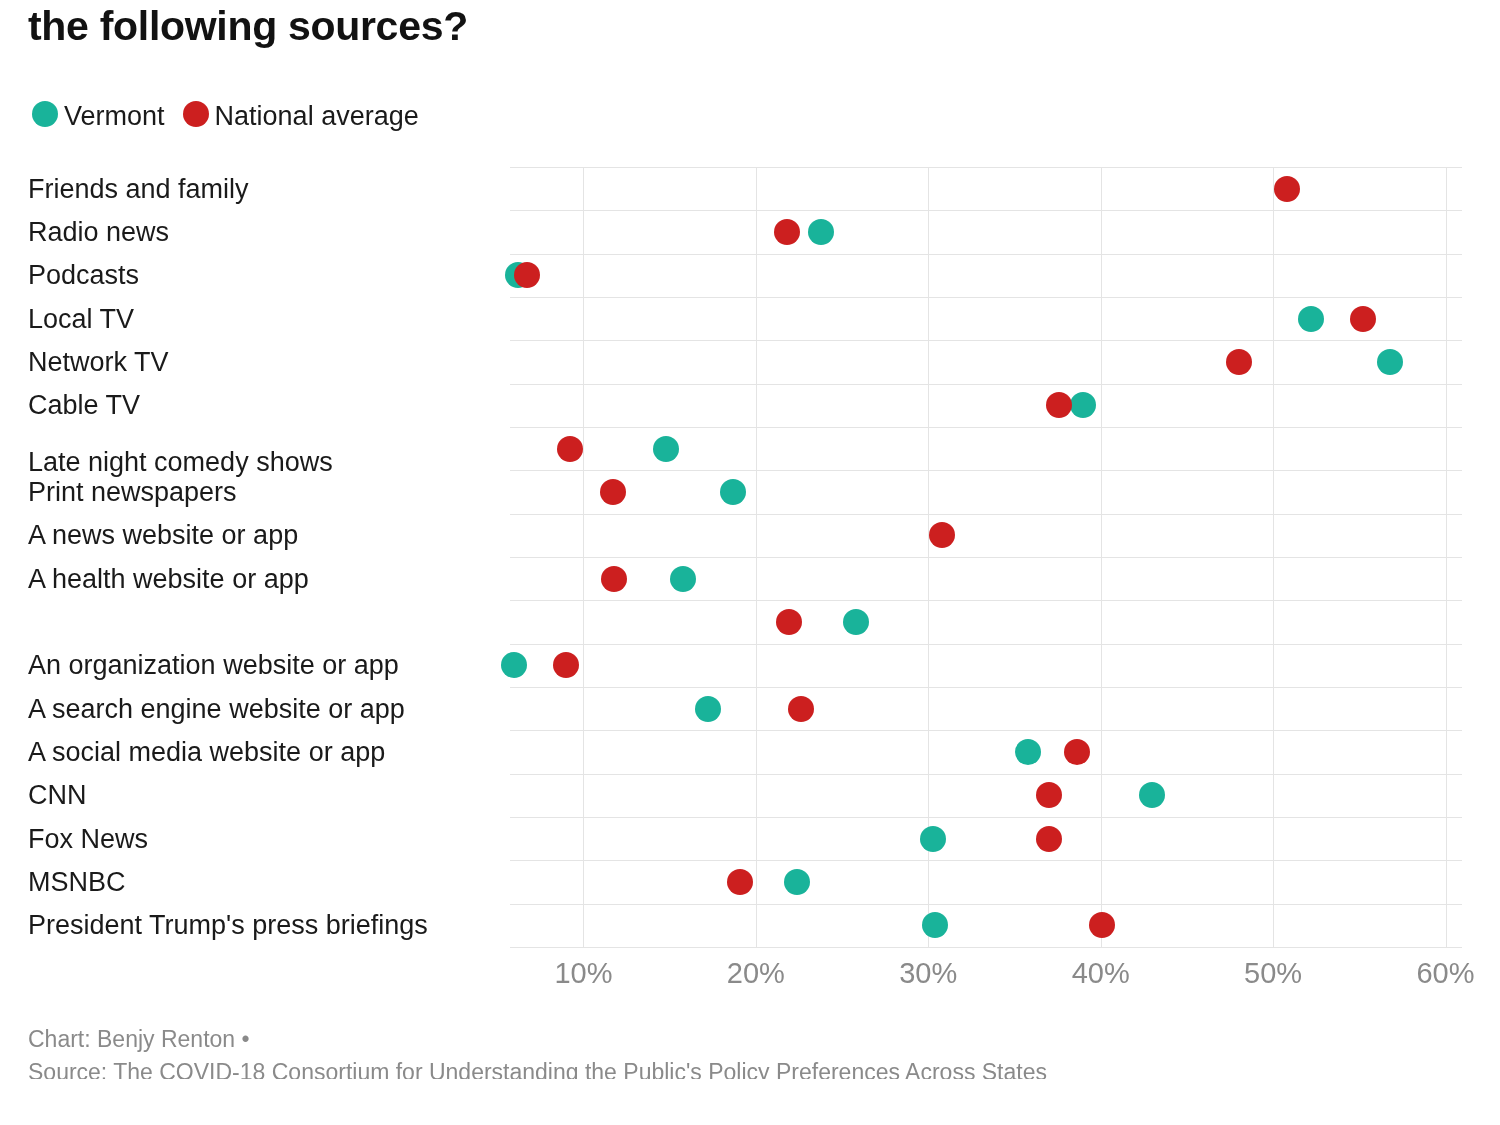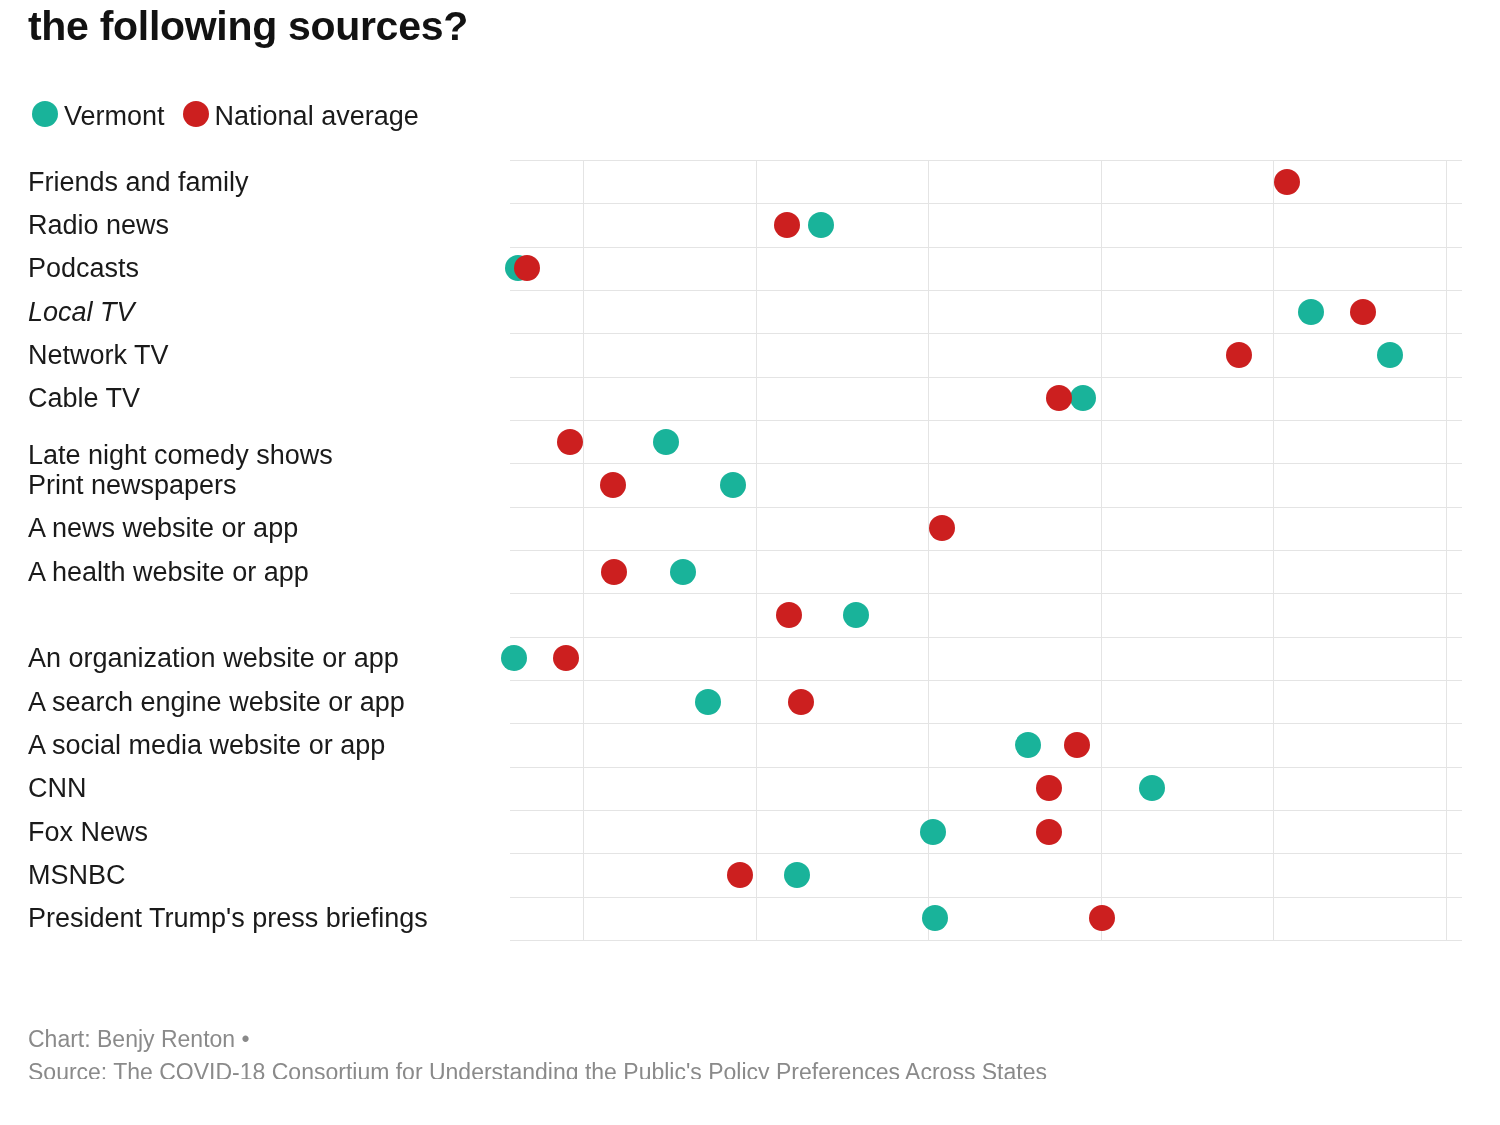--- a/index.html
+++ b/index.html
@@ -58,21 +58,21 @@
     border-radius: 50%;
     display: inline-block;
   }
   .legend-label {
     font-size: 27px;
     color: #1a1a1a;
   }
   
   .chart {
     position: relative;
-    margin-top: 24px;
+    margin-top: 31px;
     height: 810px;
   }
   .cat-labels {
     position: absolute;
     left: 0;
     top: 0;
     width: 450px;
     height: 780px;
   }
   .cat-label {
@@ -167,21 +167,21 @@
       <span class="legend-dot" style="background:#cc1f1f"></span>
       <span class="legend-label">National average</span>
     </div>
   </div>
 
   <div class="chart">
     <div class="cat-labels">
         <div class="cat-label" style="top: 21.6667px;">Friends and family</div>
         <div class="cat-label" style="top: 65px;">Radio news</div>
         <div class="cat-label" style="top: 108.333px;">Podcasts</div>
-        <div class="cat-label" style="top: 151.667px; font-style: italic;">Local TV</div>
+        <div class="cat-label" style="top: 151.667px;">Local TV</div>
         <div class="cat-label" style="top: 195px;">Network TV</div>
         <div class="cat-label" style="top: 238.333px;">Cable TV</div>
         <div class="cat-label" style="top: 295px;">Late night comedy shows</div>
         <div class="cat-label" style="top: 325px;">Print newspapers</div>
         <div class="cat-label" style="top: 368.333px;">A news website or app</div>
         <div class="cat-label" style="top: 411.667px;">A health website or app</div>
         <div class="cat-label" style="top: 498.333px;">An organization website or app</div>
         <div class="cat-label" style="top: 541.667px;">A search engine website or app</div>
         <div class="cat-label" style="top: 585px;">A social media website or app</div>
         <div class="cat-label" style="top: 628.333px;">CNN</div>
@@ -245,20 +245,28 @@
           <div class="dot" title="National average — A government website or app: 21.9%" style="left: 308.621px; top: 455px; background: rgb(204, 31, 31);"></div>
           <div class="dot" title="National average — An organization website or app: 9%" style="left: 86.2069px; top: 498.333px; background: rgb(204, 31, 31);"></div>
           <div class="dot" title="National average — A search engine website or app: 22.6%" style="left: 320.69px; top: 541.667px; background: rgb(204, 31, 31);"></div>
           <div class="dot" title="National average — A social media website or app: 38.6%" style="left: 596.552px; top: 585px; background: rgb(204, 31, 31);"></div>
           <div class="dot" title="National average — CNN: 37%" style="left: 568.966px; top: 628.333px; background: rgb(204, 31, 31);"></div>
           <div class="dot" title="National average — Fox News: 37%" style="left: 568.966px; top: 671.667px; background: rgb(204, 31, 31);"></div>
           <div class="dot" title="National average — MSNBC: 19.1%" style="left: 260.345px; top: 715px; background: rgb(204, 31, 31);"></div>
           <div class="dot" title="National average — President Trump's press briefings: 40.1%" style="left: 622.414px; top: 758.333px; background: rgb(204, 31, 31);"></div>
         </div>
     </div>
+    <div class="xaxis">
+        <div class="xtick" style="left: 103.448px;">10%</div>
+        <div class="xtick" style="left: 275.862px;">20%</div>
+        <div class="xtick" style="left: 448.276px;">30%</div>
+        <div class="xtick" style="left: 620.69px;">40%</div>
+        <div class="xtick" style="left: 793.103px;">50%</div>
+        <div class="xtick" style="left: 965.517px;">60%</div>
+      </div>
   </div>
 
   <div class="footer">
     <div class="credit">Chart: Benjy Renton •</div>
     <div class="source"><span>Source: The COVID-18 Consortium for Understanding the Public's Policy Preferences Across States</span></div>
   </div>
 
 </div>
 
 </body></html>

